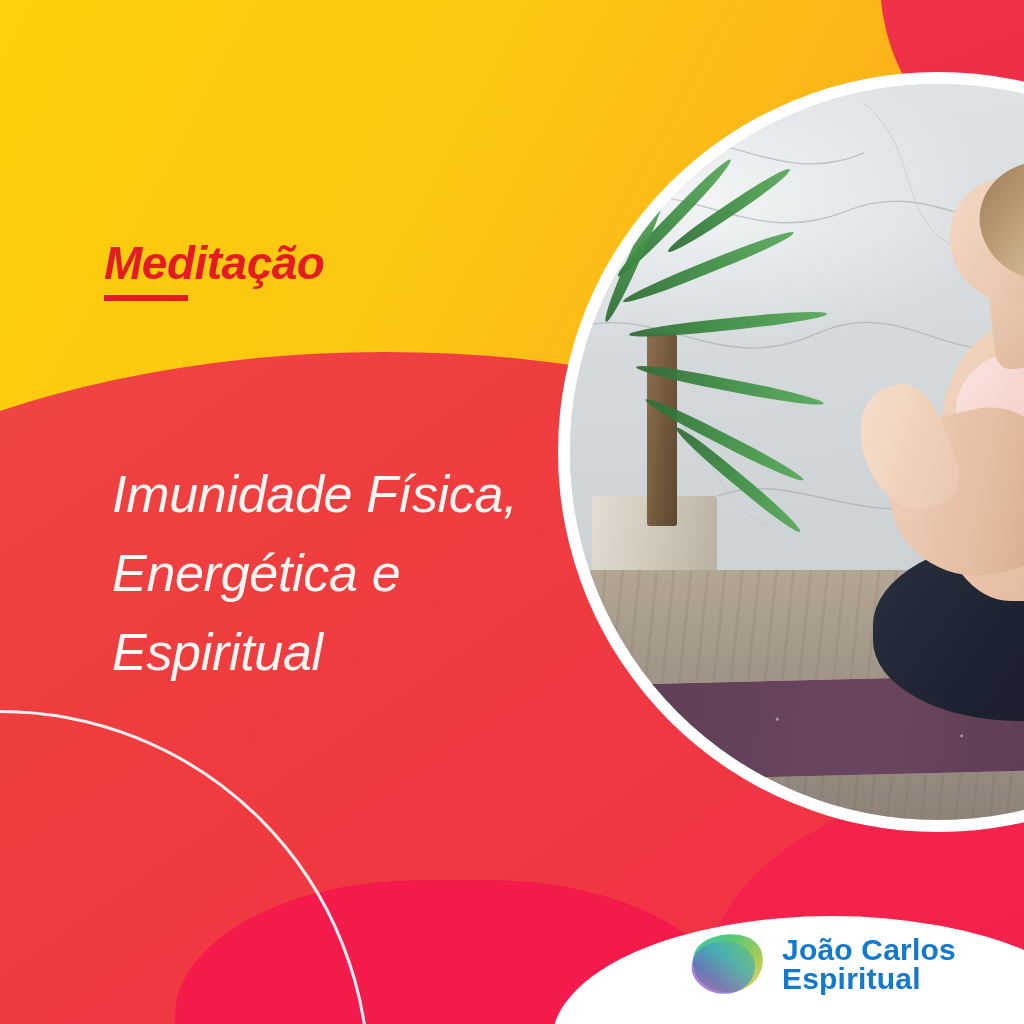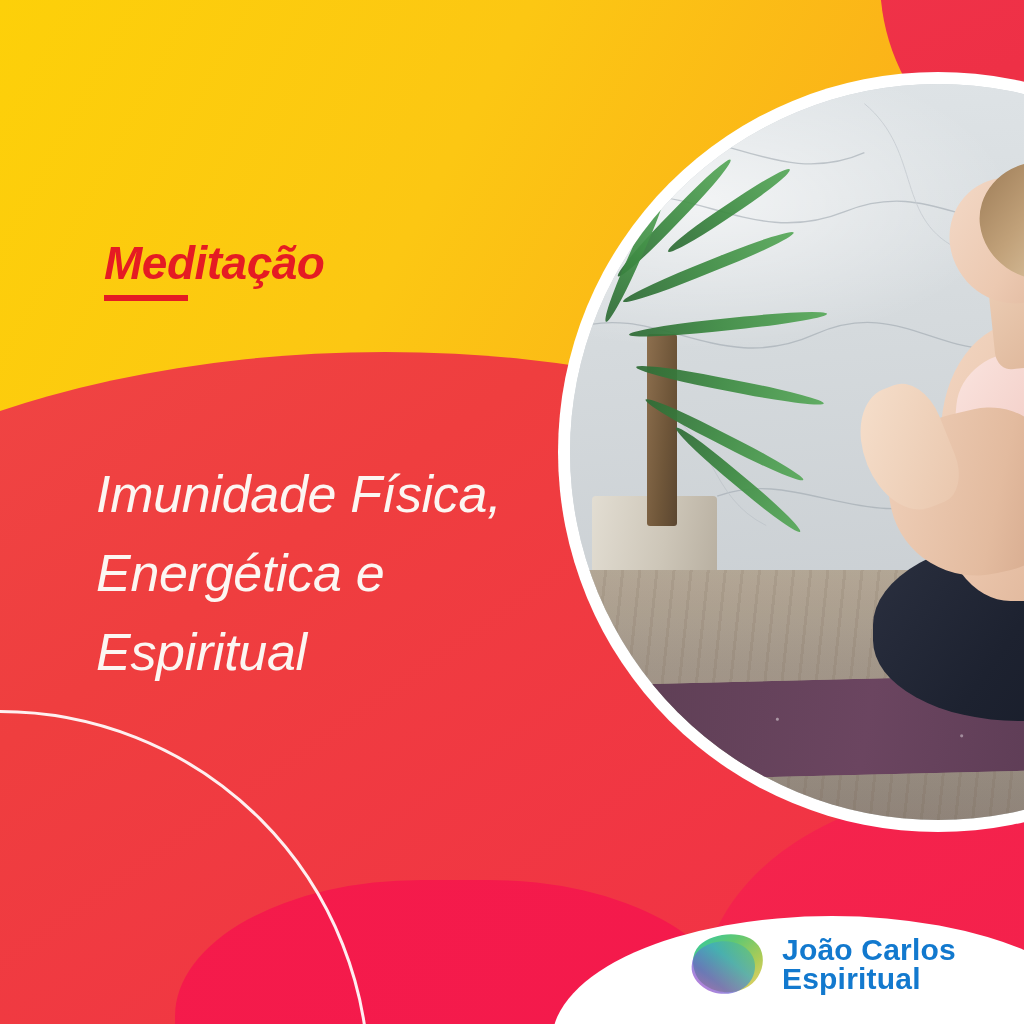--- a/index.html
+++ b/index.html
@@ -290,21 +290,21 @@
     line-height: 1;
   }
   .eyebrow-rule {
     margin-top: 9px;
     width: 84px;
     height: 6px;
     background: #E51B23;
   }
   .headline {
     position: absolute;
-    left: 96px;
+    left: 112px;
     top: 455px;
     width: 470px;
     margin: 0;
     font-size: 52px;
     font-style: italic;
     font-weight: normal;
     line-height: 1.52;
     color: #FCF6F2;
     letter-spacing: -0.3px;
   }

